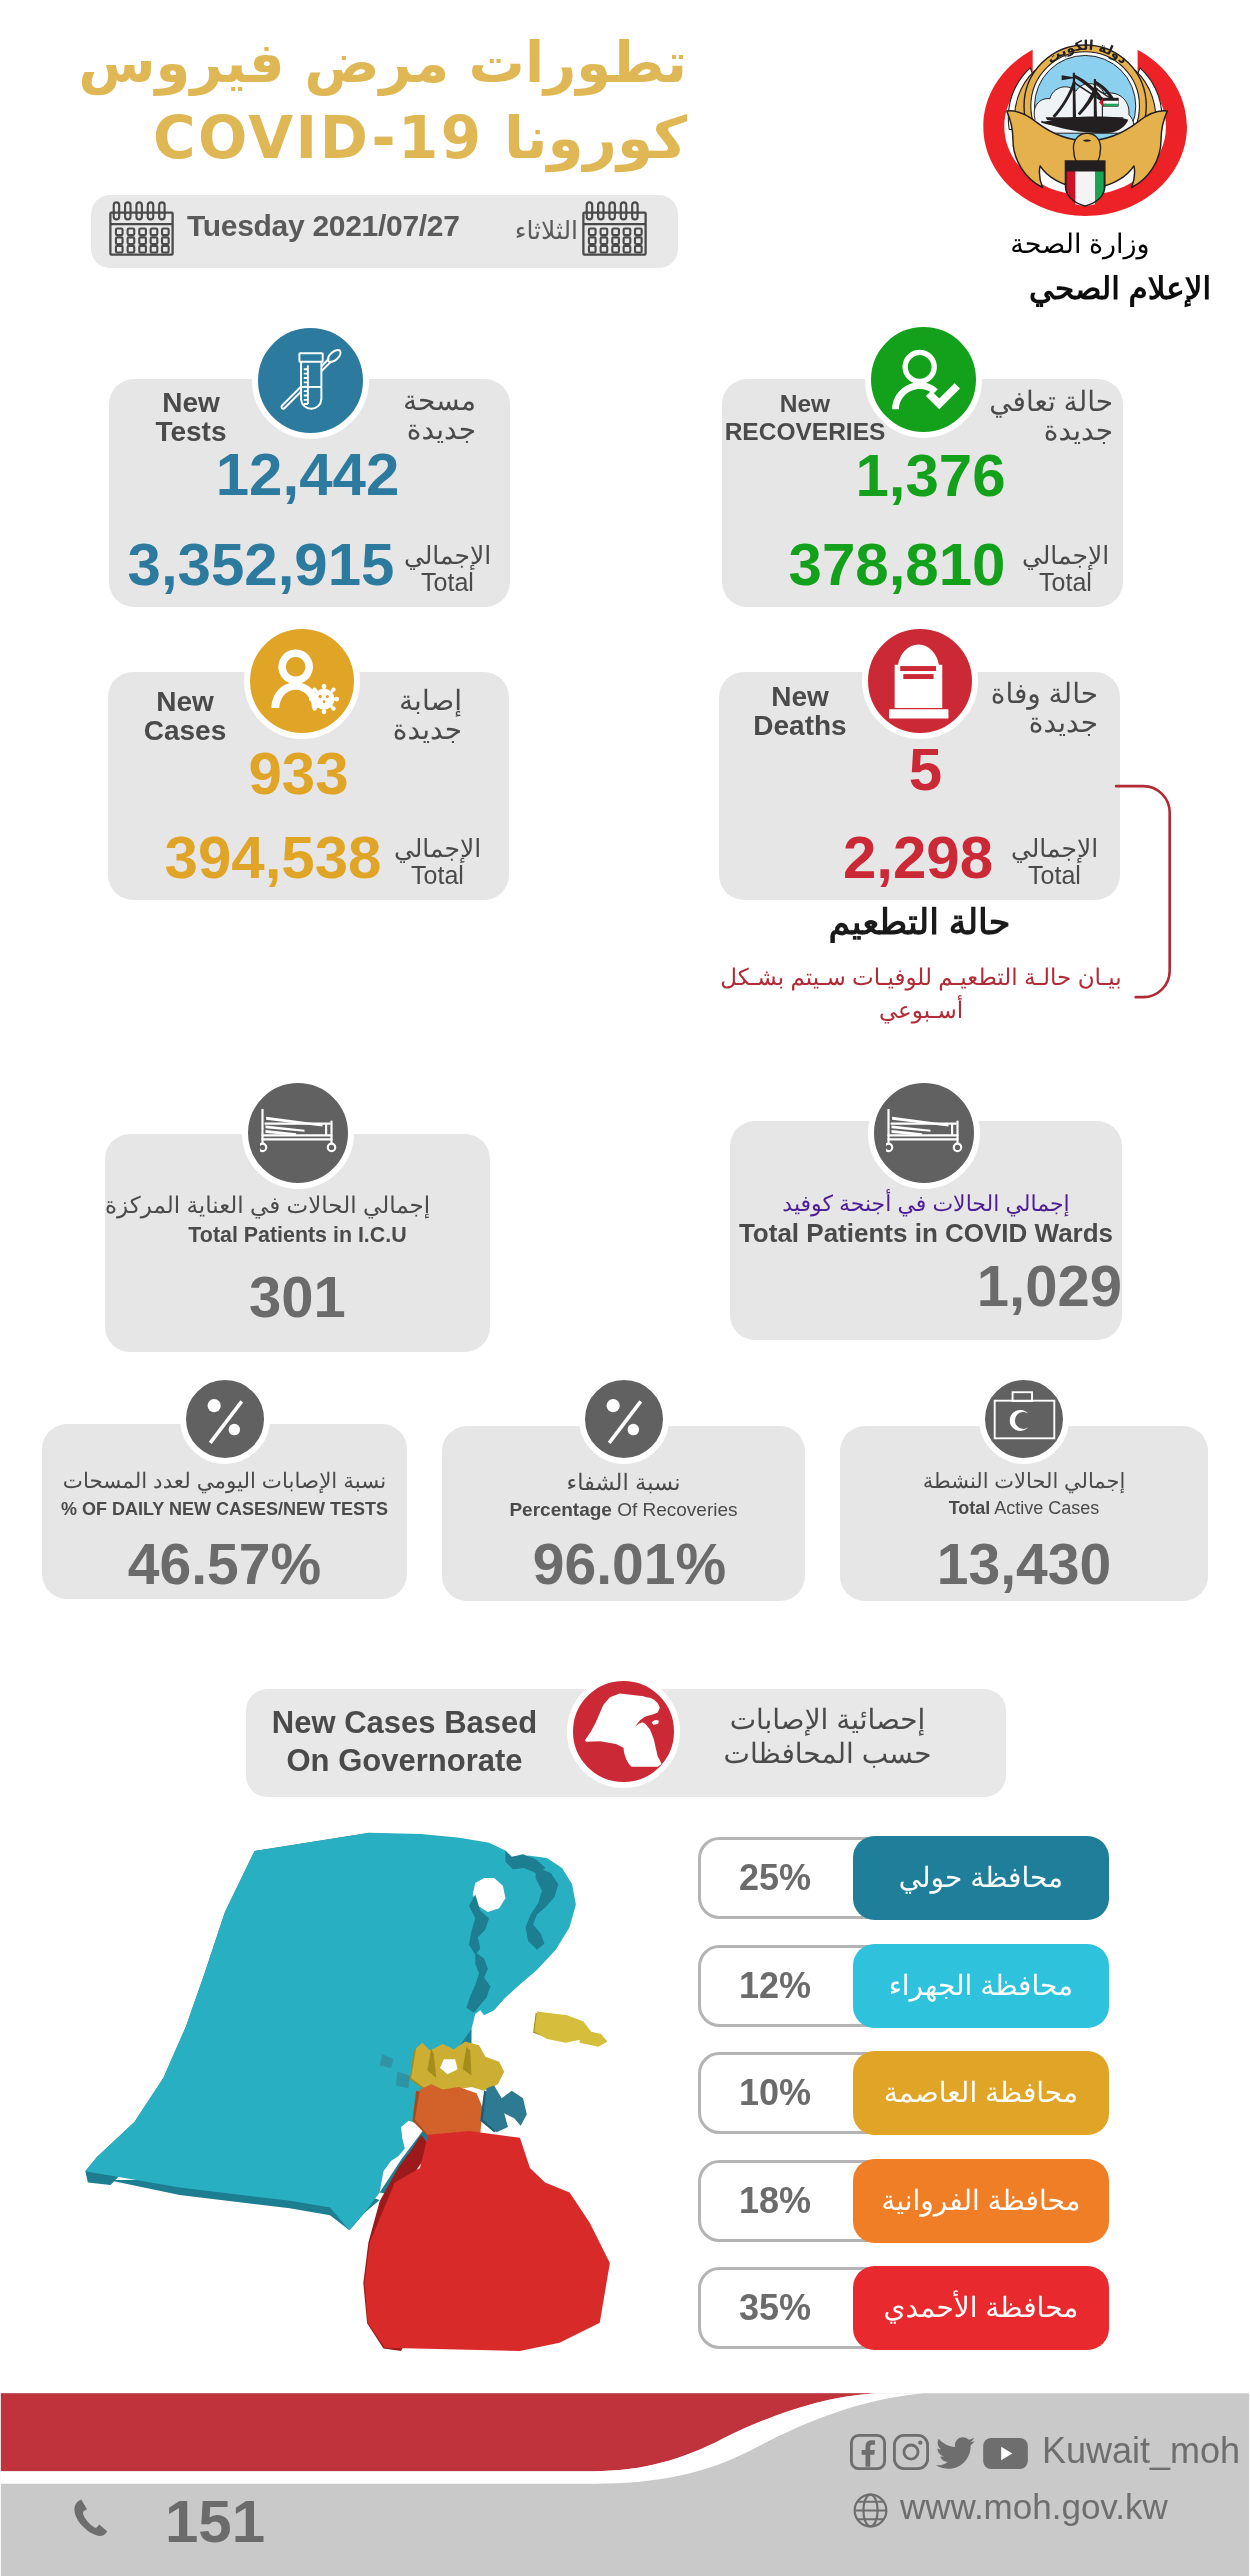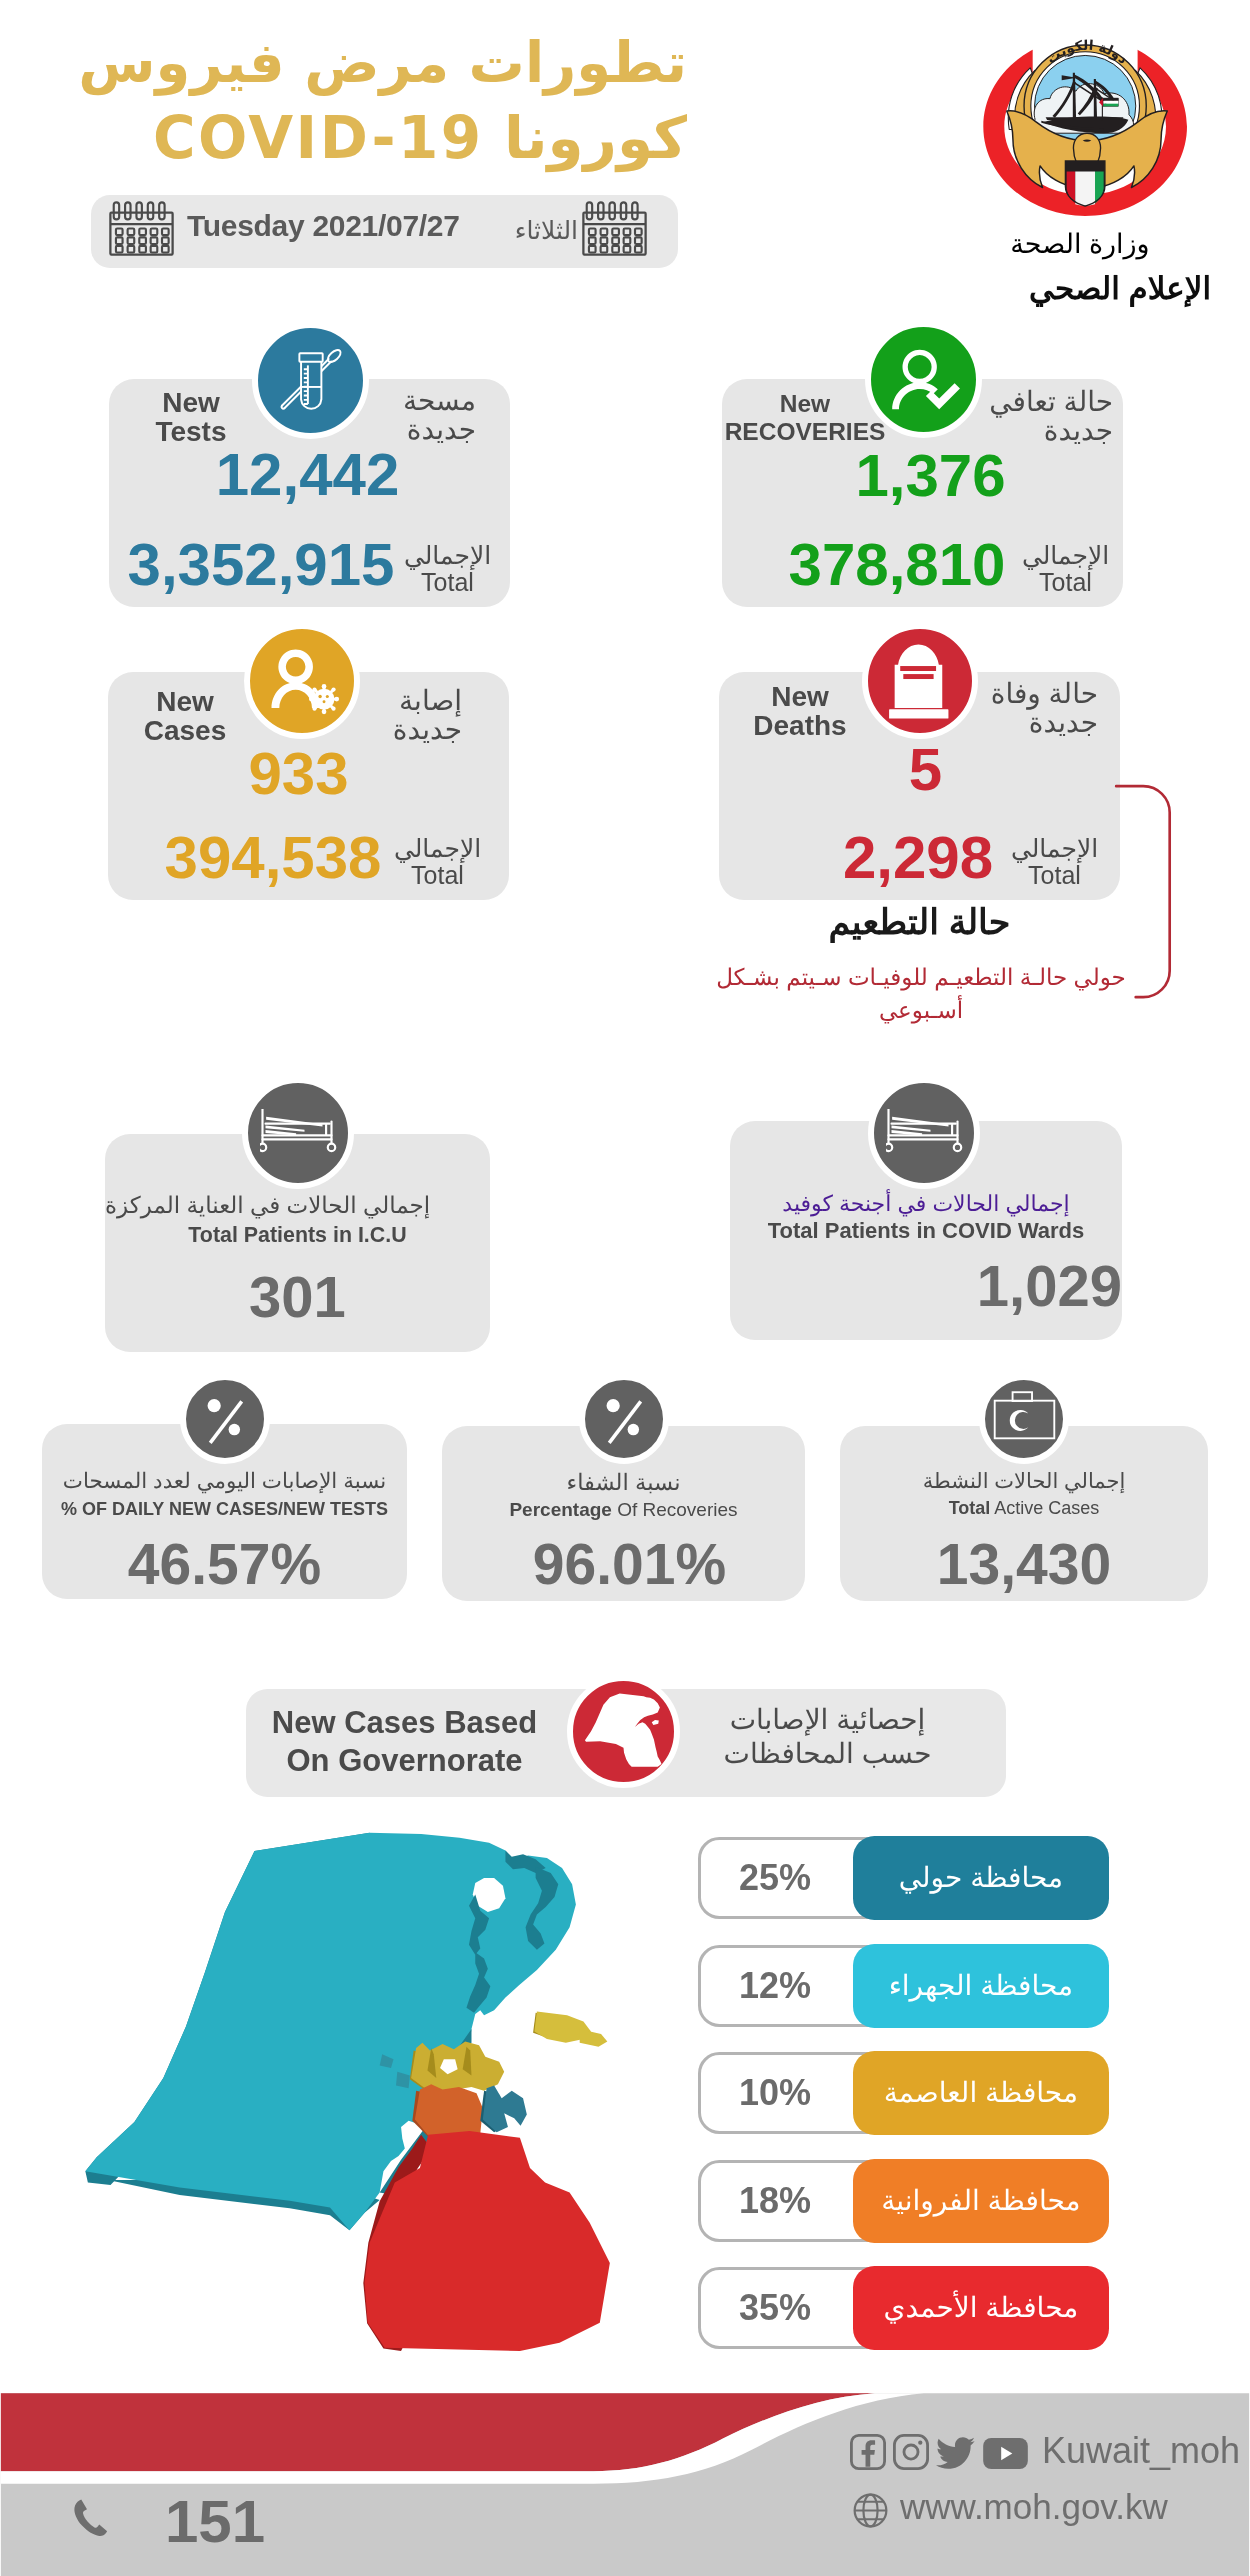--- a/index.html
+++ b/index.html
@@ -358,21 +358,21 @@
   <div class="totlab" style="left:1004px;top:835px;width:101px;">
      <div>الإجمالي</div>
      <div class="en">Total</div>
   </div>
 
   <svg style="position:absolute;left:1113px;top:783px;width:63px;height:228px" viewBox="0 0 100 362">
     <path d="M5 5 H48 a42 42 0 0 1 42 42 V298 a42 42 0 0 1 -42 42 H36" fill="none" stroke="#B22A35" stroke-width="4.2" stroke-linecap="round"></path>
   </svg>
   <div class="vacc-h" style="left:719px;top:902px;width:401px;">حالة  التطعيم</div>
   <div class="vacc-t" style="left:701px;top:961px;width:440px;">
-    <div>حولي حالـة التطعيـم للوفيـات سـيتم بشـكل</div>
+    <div>بيـان حالـة التطعيـم للوفيـات سـيتم بشـكل</div>
     <div>أسـبوعي</div>
   </div>
 
   <div class="icard" style="left:105px;top:1134px;width:385px;height:218px;"></div>
   <div class="icon-circle" style="left:242px;top:1077px;width:112px;height:112px;background:#616161;">
     <svg viewBox="0 0 128 80" style="width:77px;height:48px">
       <g fill="none" stroke="#fff" stroke-width="3.6" stroke-linecap="round" stroke-linejoin="round">
         <path d="M4 0 V57"></path>
         <path d="M119 21 V57"></path>
         <circle cx="4" cy="64" r="6.2"></circle>
@@ -409,21 +409,21 @@
       </g>
 
       <g fill="#fff">
         <path d="M10 13 L104 25.5 L104 29 L10 18 Z"></path>
         <path d="M9 27.5 L74 34.5 L74 38 L9 32 Z"></path>
         <path d="M9 35 L60 40.5 L60 44 L9 40 Z"></path>
       </g>
     </svg>
   </div>
   <div class="ar" style="position:absolute;left:730px;top:1191px;width:392px;text-align:center;color:#4c1d95;direction:rtl;font-size:22px;white-space:nowrap;">إجمالي الحالات  في أجنحة كوفيد</div>
-  <div class="en" style="position:absolute;left:730px;top:1218px;width:392px;text-align:center;color:#4A4A4A;font-weight:bold;font-size:22px;white-space:nowrap;">Total Patients in COVID  Wards</div>
+  <div class="en" style="position:absolute;left:730px;top:1218px;width:392px;text-align:center;color:#4A4A4A;font-weight:bold;font-size:26px;white-space:nowrap;">Total Patients in COVID  Wards</div>
   <div class="val" style="position:absolute;left:730px;top:1252px;width:392px;text-align:right;color:#6B6B6B;font-weight:bold;font-size:58px;">1,029</div>
 
   <div class="icard" style="left:42px;top:1424px;width:365px;height:175px;"></div>
   <div class="icon-circle" style="left:180px;top:1374px;width:90px;height:90px;background:#616161;">
     <svg viewBox="0 0 100 100" style="width:63px;height:63px">
       <g fill="#fff">
         <circle cx="32" cy="28" r="10.5"></circle>
         <circle cx="64" cy="66" r="9.1"></circle>
         <path d="M73.5 19.5 L78 23 L28 89 L23.5 85.5 Z"></path>
       </g>

